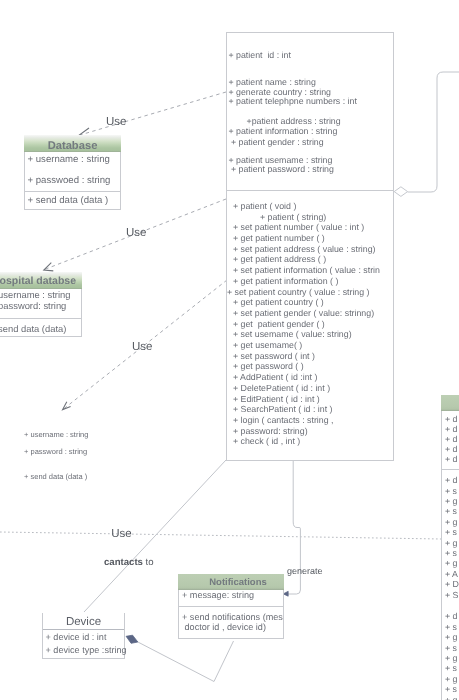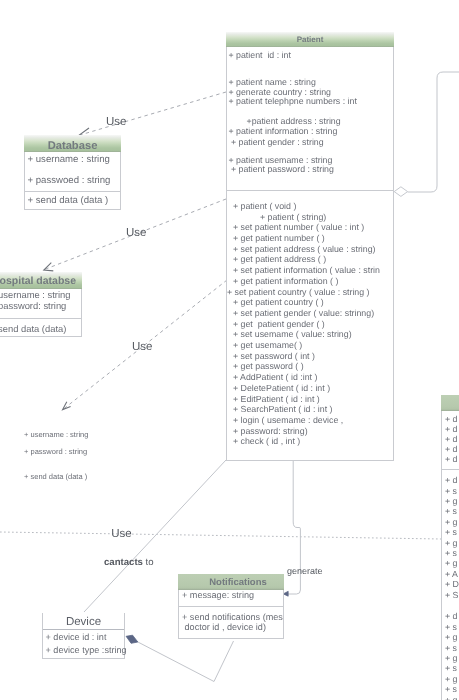--- a/index.html
+++ b/index.html
@@ -38,21 +38,20 @@
       <path d="M 293.2 461 L 293.2 522 Q 293.2 527.5 297 527.5 L 299.8 527.5 Q 300.4 527.5 300.4 530 L 300.4 590 Q 300.4 594 296.5 594 L 287.5 594"></path>
       <path d="M 288.2 591.3 L 283.2 593.9 L 288.2 596.2 Z" fill="#5b6685" stroke="#5b6685" stroke-width="0.7"></path>
       <path d="M 407.6 192 L 431 192 Q 437 192 437 186 L 437 78 Q 437 72 443 72 L 459 72"></path>
       <path d="M 394.2 191.6 L 400.9 186.8 L 407.6 191.6 L 400.9 196.4 Z" fill="#ffffff" stroke="#c6c9cf"></path>
       <path d="M 137.5 641.8 L 214 681.5 L 233.5 641"></path>
       <path d="M 126.1 636.3 L 132.6 635.2 L 137.8 642 L 131.1 643.3 Z" fill="#5b6685" stroke="#5b6685" stroke-width="0.8"></path>
     </g>
   </svg>
 
   <div class="uml" style="left:226px;top:32px;width:168px;height:429px;">
-    <div class="hdr" style="height:15px;line-height:16px;">Patient</div>
     <div class="sep" style="top:157px;"></div>
   </div>
 
   <div class="uml" style="left:24px;top:135px;width:97px;height:75px;">
     <div class="hdr" style="height:17px;line-height:22px;font-size:11.2px;">Database</div>
     <div class="sep" style="top:55px;"></div>
   </div>
 
   <div class="uml" style="left:-14px;top:272px;width:96px;height:65px;">
     <div class="hdr" style="height:17px;line-height:18px;font-size:10.5px;">Hospital databse</div>
@@ -97,21 +96,21 @@
       <div class="row" style="left: 233px; font-size: 8.8px; top: 308.9px;">+ set patient gender ( value: strinng)</div>
       <div class="row" style="left: 233px; font-size: 8.8px; top: 319.6px;">+ get  patient gender ( )</div>
       <div class="row" style="left: 233px; font-size: 8.8px; top: 330.3px;">+ set usemame ( value: string)</div>
       <div class="row" style="left: 233px; font-size: 8.8px; top: 341px;">+ get usemame( )</div>
       <div class="row" style="left: 233px; font-size: 8.8px; top: 351.7px;">+ set password ( int )</div>
       <div class="row" style="left: 233px; font-size: 8.8px; top: 362.4px;">+ get password ( )</div>
       <div class="row" style="left: 233px; font-size: 8.8px; top: 373.1px;">+ AddPatient ( id :int )</div>
       <div class="row" style="left: 233px; font-size: 8.8px; top: 383.8px;">+ DeletePatient ( id : int )</div>
       <div class="row" style="left: 233px; font-size: 8.8px; top: 394.5px;">+ EditPatient ( id : int )</div>
       <div class="row" style="left: 233px; font-size: 8.8px; top: 405.2px;">+ SearchPatient ( id : int )</div>
-      <div class="row" style="left: 233px; font-size: 8.8px; top: 415.9px;">+ login ( usemame : device ,</div>
+      <div class="row" style="left: 233px; font-size: 8.8px; top: 415.9px;">+ login ( cantacts : string ,</div>
       <div class="row" style="left: 233px; font-size: 8.8px; top: 426.6px;">+ password: string)</div>
       <div class="row" style="left: 233px; font-size: 8.8px; top: 437.3px;">+ check ( id , int )</div>
       <div class="row" style="left: 27.5px; font-size: 9.6px; top: 155px;">+ username : string</div>
       <div class="row" style="left: 27.5px; font-size: 9.6px; top: 176px;">+ passwoed : string</div>
       <div class="row" style="left: 27.5px; font-size: 9.6px; top: 196px;">+ send data (data )</div>
       <div class="row" style="left: -10px; font-size: 9.4px; top: 289.8px;">+ username : string</div>
       <div class="row" style="left: -10px; font-size: 9.4px; top: 301px;">+ password: string</div>
       <div class="row" style="left: -10px; font-size: 9.4px; top: 323.8px;">+ send data (data)</div>
       <div class="row" style="left: 24px; font-size: 7.5px; top: 429.5px;">+ username : string</div>
       <div class="row" style="left: 24px; font-size: 7.5px; top: 447px;">+ password : string</div>

